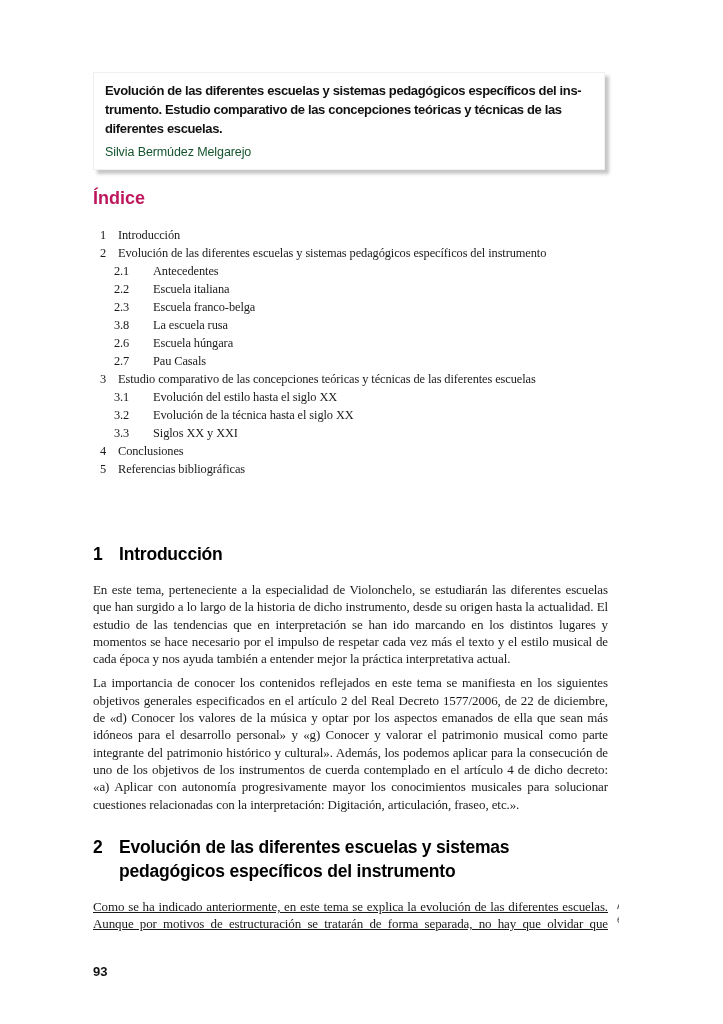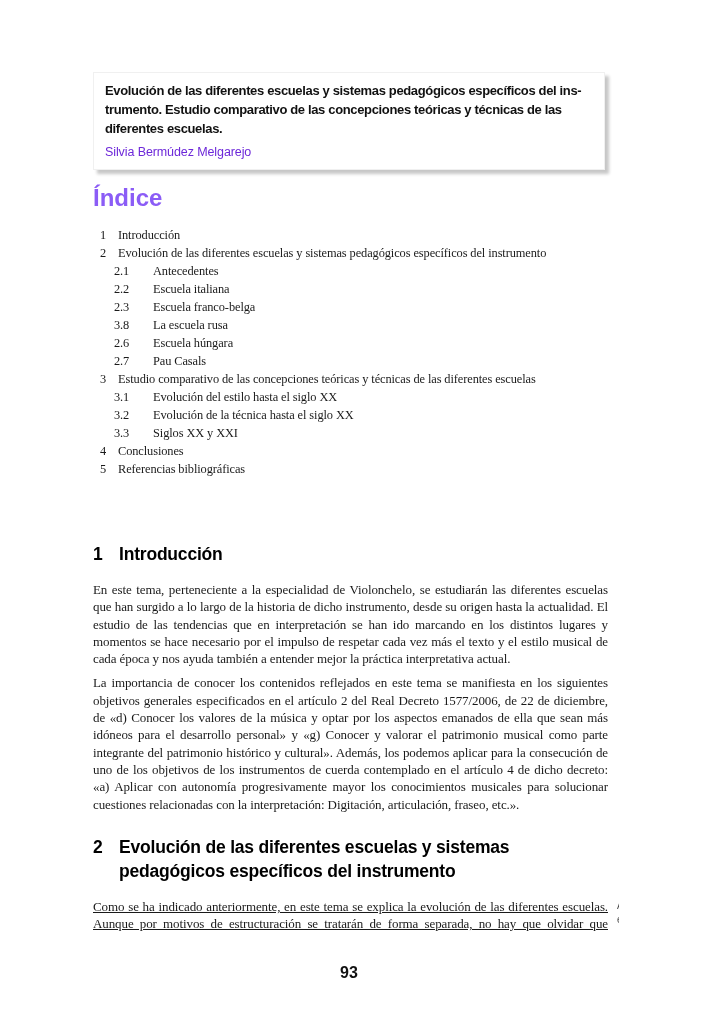--- a/index.html
+++ b/index.html
@@ -33,21 +33,21 @@
     font-size: 13px;
     line-height: 19px;
     letter-spacing: -0.35px;
     color: #111111;
     white-space: nowrap;
   }
   .chapter-author {
     font-family: "Liberation Sans", sans-serif;
     font-size: 12.5px;
     line-height: 16px;
-    color: #6d28d9;
+    color: #14532d;
     margin-top: 6px;
     letter-spacing: -0.1px;
   }
   .chapter-number {
     position: absolute;
     left: 626px;
     top: 76px;
     width: 62px;
     text-align: center;
     font-family: "Liberation Sans", sans-serif;
@@ -61,23 +61,23 @@
   
   .toc {
     position: absolute;
     left: 93px;
     top: 187px;
     width: 515px;
   }
   .toc-heading {
     font-family: "Liberation Sans", sans-serif;
     font-weight: bold;
-    font-size: 24px;
+    font-size: 18px;
     line-height: 22px;
-    color: #8b5cf6;
+    color: #be185d;
     margin-bottom: 17px;
   }
   .toc-list { list-style: none; }
   .toc-item {
     display: flex;
     font-size: 12.4px;
     line-height: 18px;
     letter-spacing: -0.1px;
     color: #1a1a1a;
   }
@@ -133,24 +133,24 @@
     text-align-last: left;
     color: #4a4a4a;
   }
 
   
   .page-number {
     position: absolute;
     left: 93px;
     top: 964px;
     width: 512px;
-    text-align: center;
-    font-family: "Liberation Sans", sans-serif;
-    font-weight: bold;
-    font-size: 16px;
+    text-align: left;
+    font-family: "Liberation Sans", sans-serif;
+    font-weight: bold;
+    font-size: 13px;
     color: #111111;
   }
 </style>
 </head>
 <body>
 
 <div class="page">
 
   <div class="title-box">
     <h1 id="title-lines">

